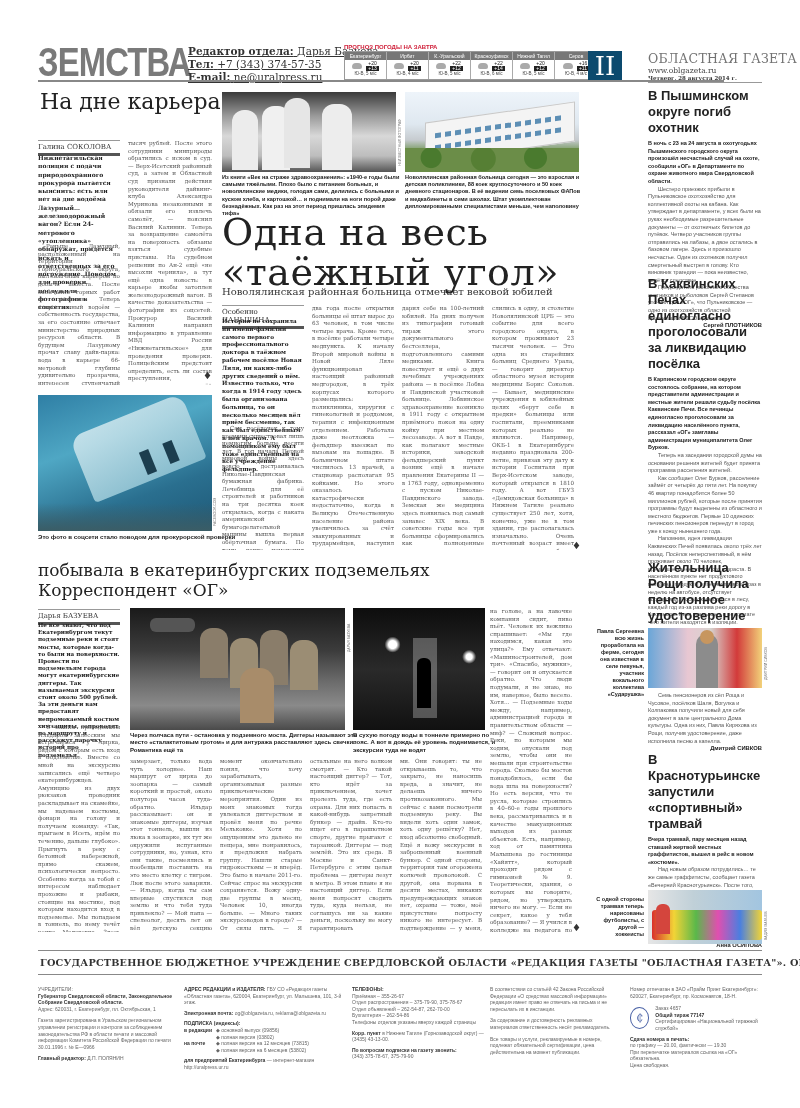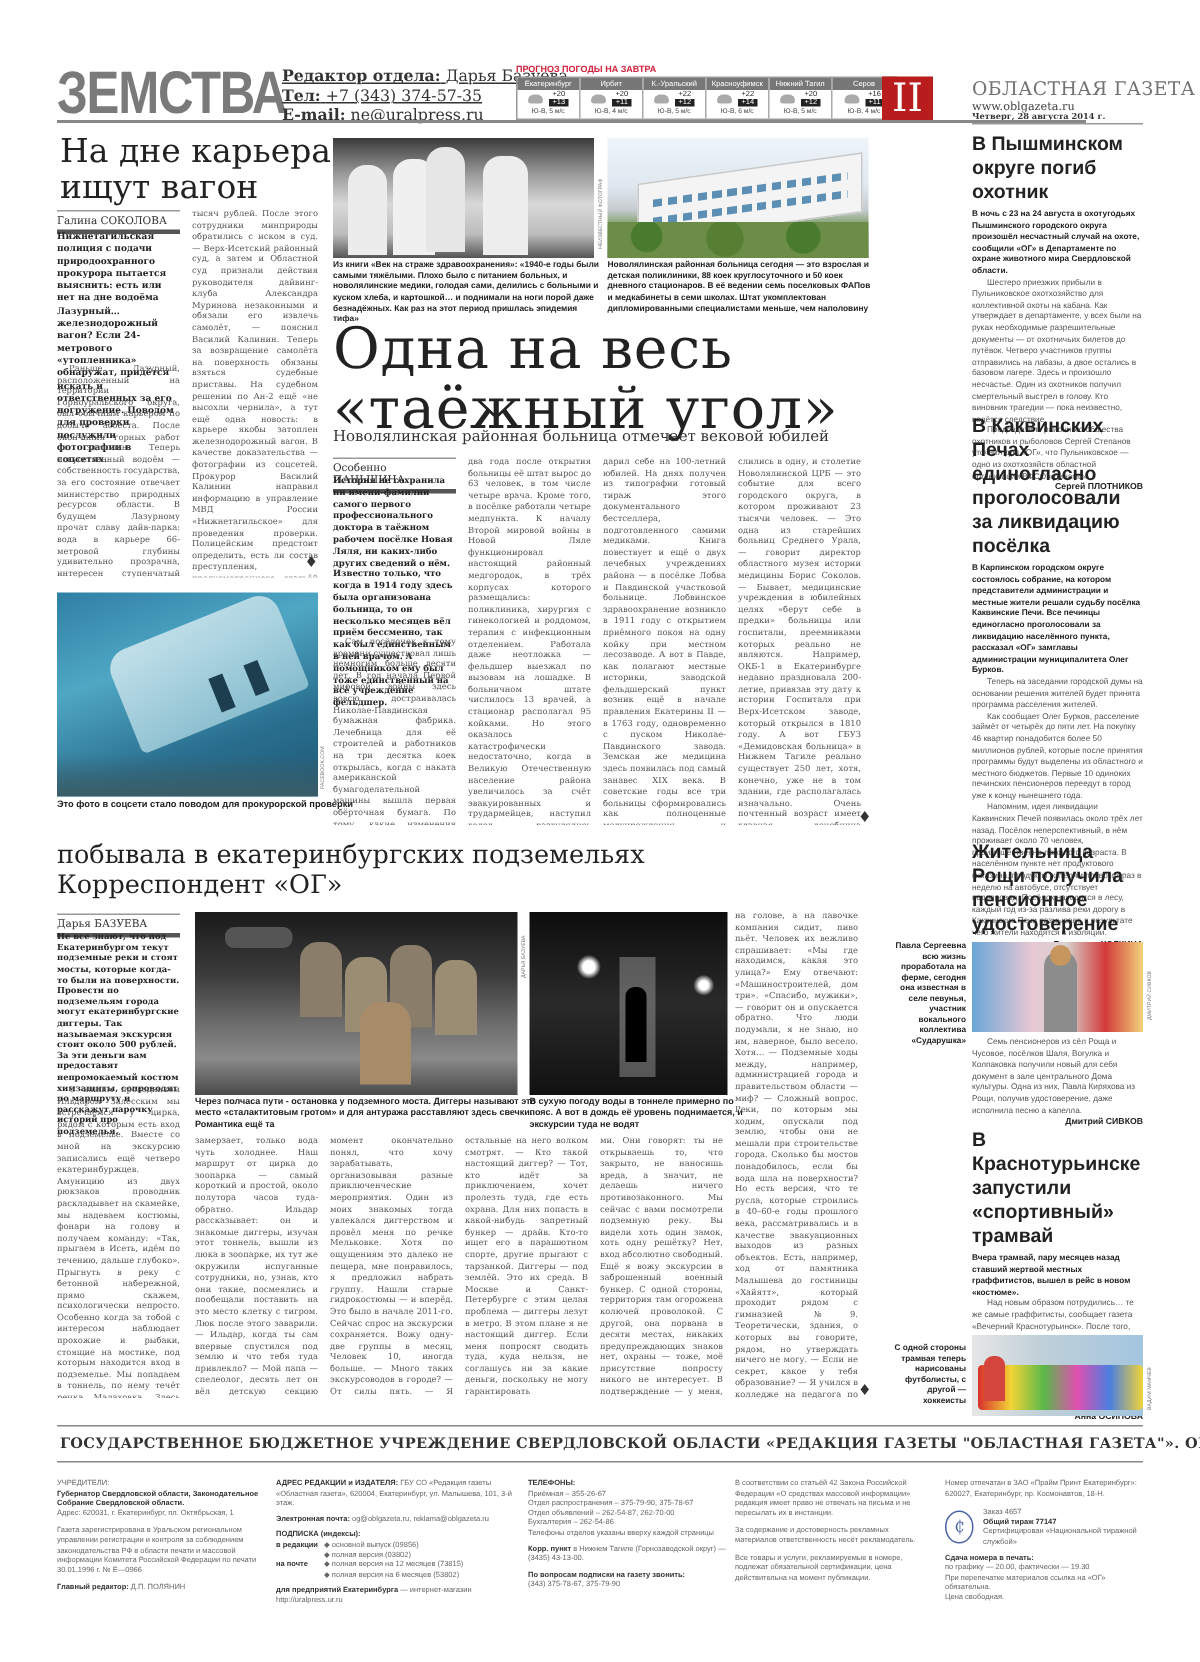--- a/index.html
+++ b/index.html
@@ -18,21 +18,21 @@
   .weather-table { left: 344px; top: 51px; display: flex; border: 1px solid #999; }
   .wcell { width: 42px; height: 27px; border-right: 1px solid #aaa; font-family: "Liberation Sans", sans-serif; }
   .wcell:last-child { border-right: none; }
   .wcity { height: 8px; background: #777; color: #fff; font-size: 5px; text-align: center; line-height: 8px; }
   .wbody { display: flex; align-items: center; justify-content: center; height: 11px; gap: 4px; }
   .wicon { width: 10px; height: 6px; background: #aaa; border-radius: 4px 4px 2px 2px; }
   .wtemps { font-size: 5px; line-height: 5px; text-align: center; }
   .wnight { background: #222; color: #fff; padding: 0 2px; display: block; }
   .wwind { font-size: 4.5px; text-align: center; color: #444; }
 
-  .page-num { left: 588px; top: 51px; width: 34px; height: 30px; background: #b91c1c; color: #fff; font-family: "DejaVu Serif", serif; font-size: 26px; text-align: center; line-height: 30px; }
+  .page-num { left: 588px; top: 51px; width: 34px; height: 30px; background: #0c4a6e; color: #fff; font-family: "DejaVu Serif", serif; font-size: 26px; text-align: center; line-height: 30px; }
   .paper-name { left: 648px; top: 51px; font-size: 12.5px; color: #737373; letter-spacing: 0.3px; }
   .paper-url { left: 648px; top: 66px; font-size: 7.5px; color: #444; }
   .paper-date { left: 648px; top: 75px; font-size: 5.5px; font-weight: 700; color: #333; }
   .right-rule { left: 648px; top: 82px; width: 114px; height: 1px; background: #999; }
 
   
   .h-big { color: #222; font-weight: 400; }
   .byline { font-size: 7px; border-top: 1px solid #999; border-bottom: 3px solid #555; padding: 2px 0; width: 82px; color: #333; }
   .lead { font-weight: 700; font-size: 6px; line-height: 8.3px; color: #222; }
   .body-text { font-size: 5.6px; line-height: 7.6px; color: #555; text-align: justify; }
@@ -118,21 +118,20 @@
 
 <div class="abs page-num">II</div>
 <div class="abs paper-name">ОБЛАСТНАЯ ГАЗЕТА</div>
 <div class="abs paper-url">www.oblgazeta.ru</div>
 <div class="abs paper-date">Четверг, 28 августа 2014 г.</div>
 <div class="abs right-rule"></div>
 <div class="abs header-rule"></div>
 
 <div class="abs h-big serif" style="left:40px;top:90px;font-size:22px;line-height:24px;">
   <div>На дне карьера</div>
-  <div>ищут вагон</div>
 </div>
 <div class="abs byline" style="left:38px;top:140px;width:82px;">Галина СОКОЛОВА</div>
 <div class="col lead" style="left:38px;top:154px;width:82px;">Нижнетагильская полиция с подачи природоохранного прокурора пытается выяснить: есть или нет на дне водоёма Лазурный… железнодорожный вагон? Если 24-метрового «утопленника» обнаружат, придётся искать и ответственных за его погружение. Поводом для проверки послужили фотографии в соцсетях.</div>
 <div class="col body-text" style="left:38px;top:243px;width:82px;height:142px;overflow:hidden;text-indent:8px;">Раньше Лазурный, расположенный на территории Горноуральского округа, был обычным карьером по добыче асбеста. После окончания горных работ он затоплен. Теперь искусственный водоём — собственность государства, за его состояние отвечает министерство природных ресурсов области. В будущем Лазурному прочат славу дайв-парка: вода в карьере 66-метровой глубины удивительно прозрачна, интересен ступенчатый профиль дна, есть условия для зимних и летних погружений. Чтобы подводные путешествия проходили эмоциональнее, в конце прошлого года уральские дайверы затопили в Лазурном старый Ан-2. Широкая реклама привлекла к действу не только единомышленников, но и нижнетагильскую природоохранную прокуратуру. Прокурор Василий Калинин инициировал проверку и выяснил, что затопление «кукурузника» нанесло ущерб окружающей среде в 200</div>
 <div class="col body-text" style="left:128px;top:140px;width:84px;height:245px;overflow:hidden;">тысяч рублей. После этого сотрудники минприроды обратились с иском в суд. — Верх-Исетский районный суд, а затем и Областной суд признали действия руководителя дайвинг-клуба Александра Муринова незаконными и обязали его извлечь самолёт, — пояснил Василий Калинин. Теперь за возвращение самолёта на поверхность обязаны взяться судебные приставы. На судебном решении по Ан-2 ещё «не высохли чернила», а тут ещё одна новость: в карьере якобы затоплен железнодорожный вагон. В качестве доказательства — фотографии из соцсетей. Прокурор Василий Калинин направил информацию в управление МВД России «Нижнетагильское» для проведения проверки. Полицейским предстоит определить, есть ли состав преступления, предусмотренного статьёй 250 УК — загрязнение вод. Пока же стражи порядка ломают голову, как посмотреть, что лежит на дне карьера. Возможно, к поиску придётся привлекать службы МЧС. Даже если вагона в карьере не окажется, дайверы вряд ли смогут дальше по своему усмотрению развивать подводный парк. Их действия, хоть и направлены на развитие спорта и туристической привлекательности региона, находятся в конфликте с законодательством. Выход из ситуации — получить карьер в собственность или оформить аренду.</div>
 <div class="end-mark" style="left:203px;top:370px;">♦</div>
 <div class="photo" style="left:38px;top:395px;width:174px;height:136px;background:linear-gradient(160deg,#2f7fa5 0%,#4fa7c4 35%,#2a6f8f 70%,#1e5876 100%);">
   <div style="position:absolute;left:40px;top:18px;width:120px;height:70px;background:linear-gradient(170deg,#cfe7ee,#8fc3d3);transform:rotate(-22deg);border-radius:14px 14px 4px 4px;opacity:.9;"></div>
   <div style="position:absolute;left:105px;top:55px;width:10px;height:24px;background:#1c3e4f;transform:rotate(-22deg);"></div>
   <div style="position:absolute;left:128px;top:46px;width:10px;height:22px;background:#1c3e4f;transform:rotate(-22deg);"></div>

